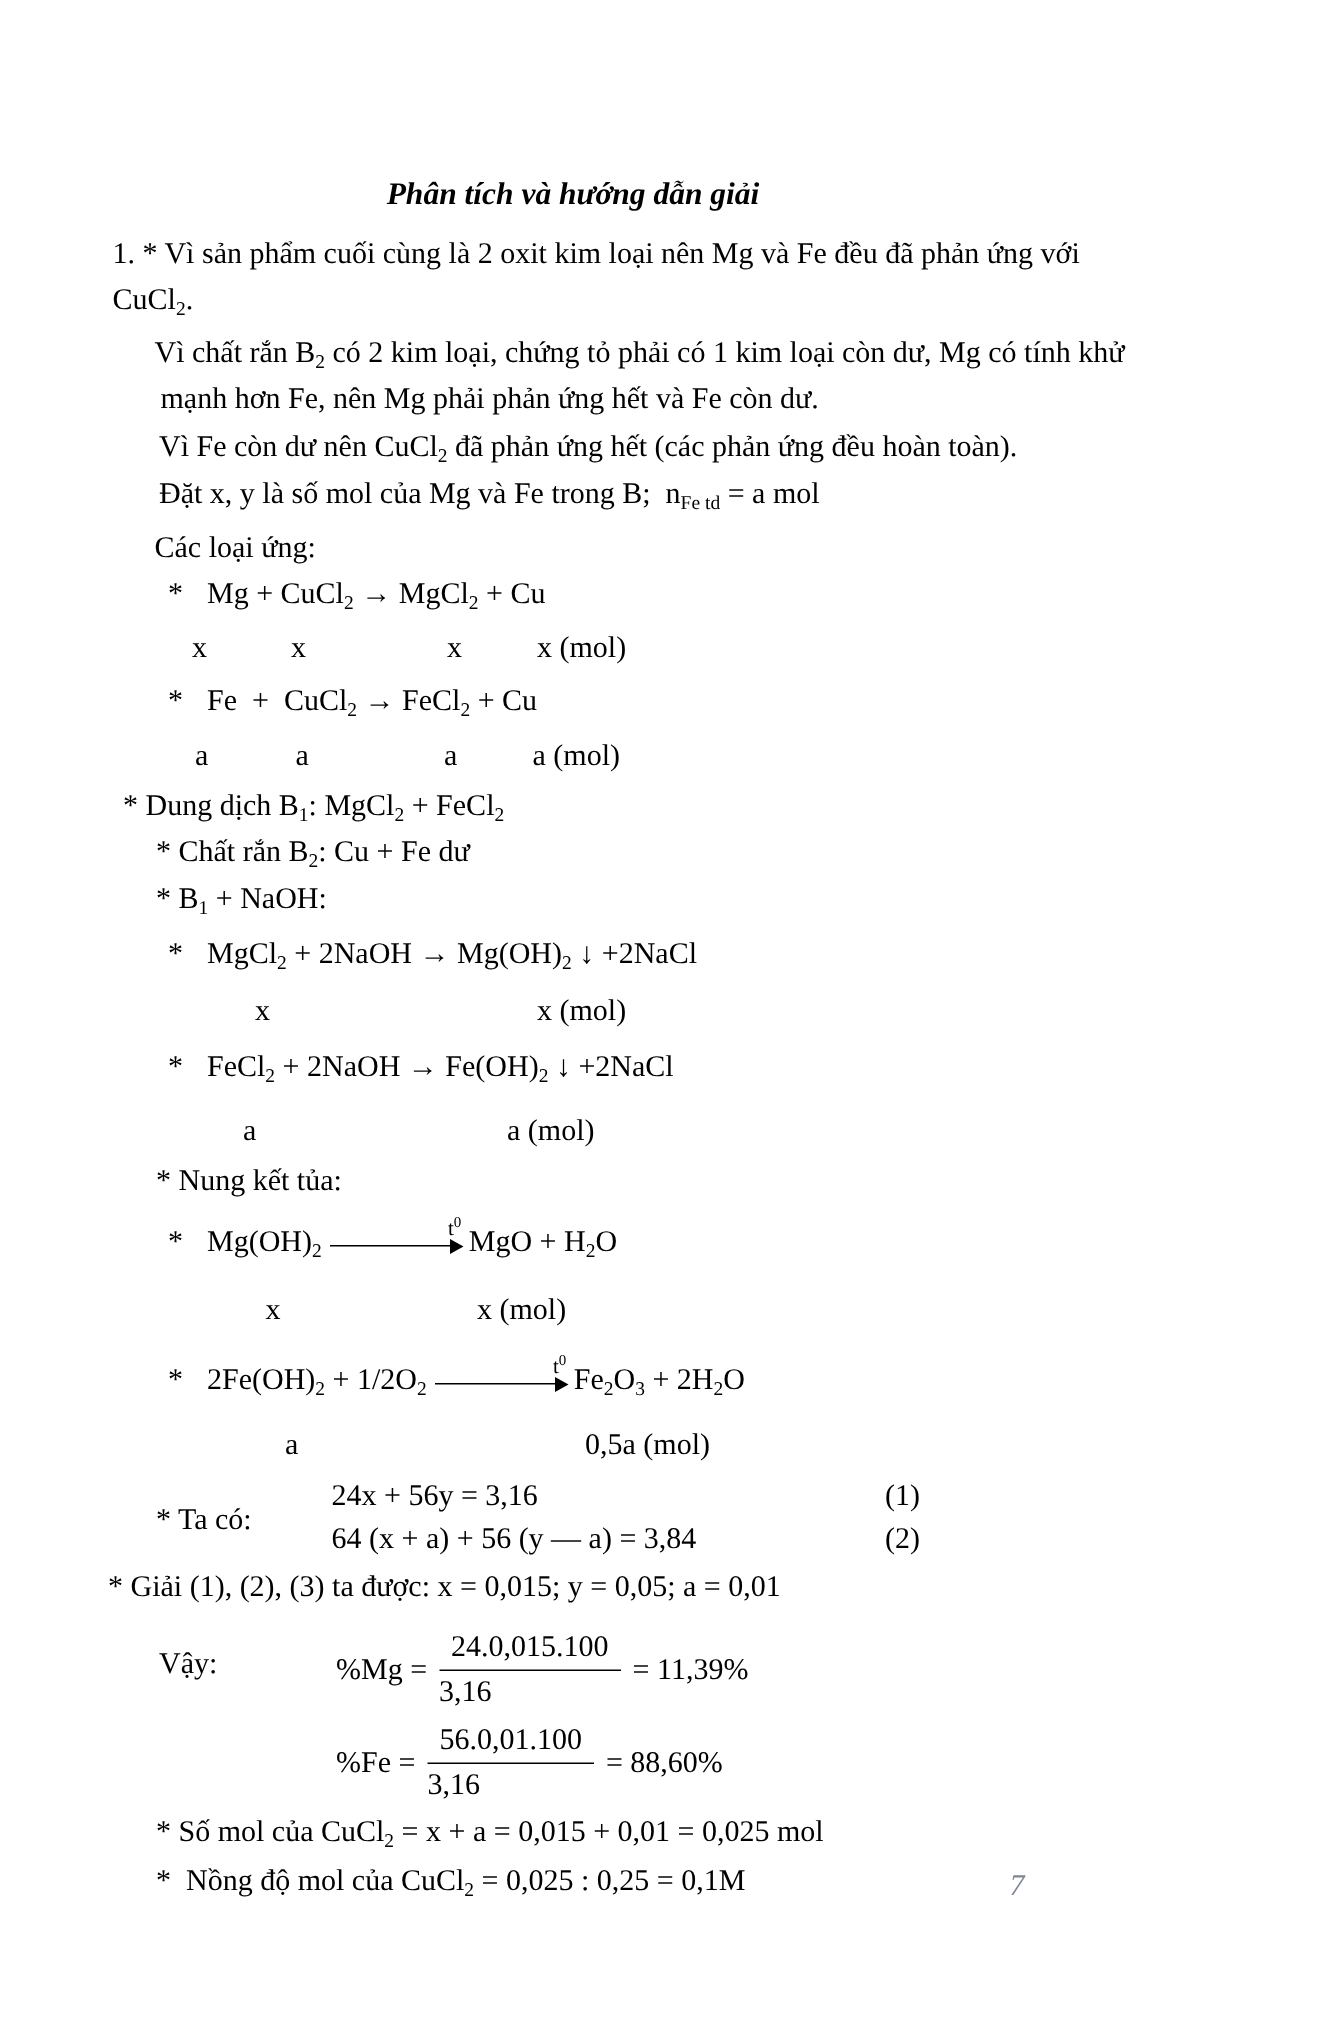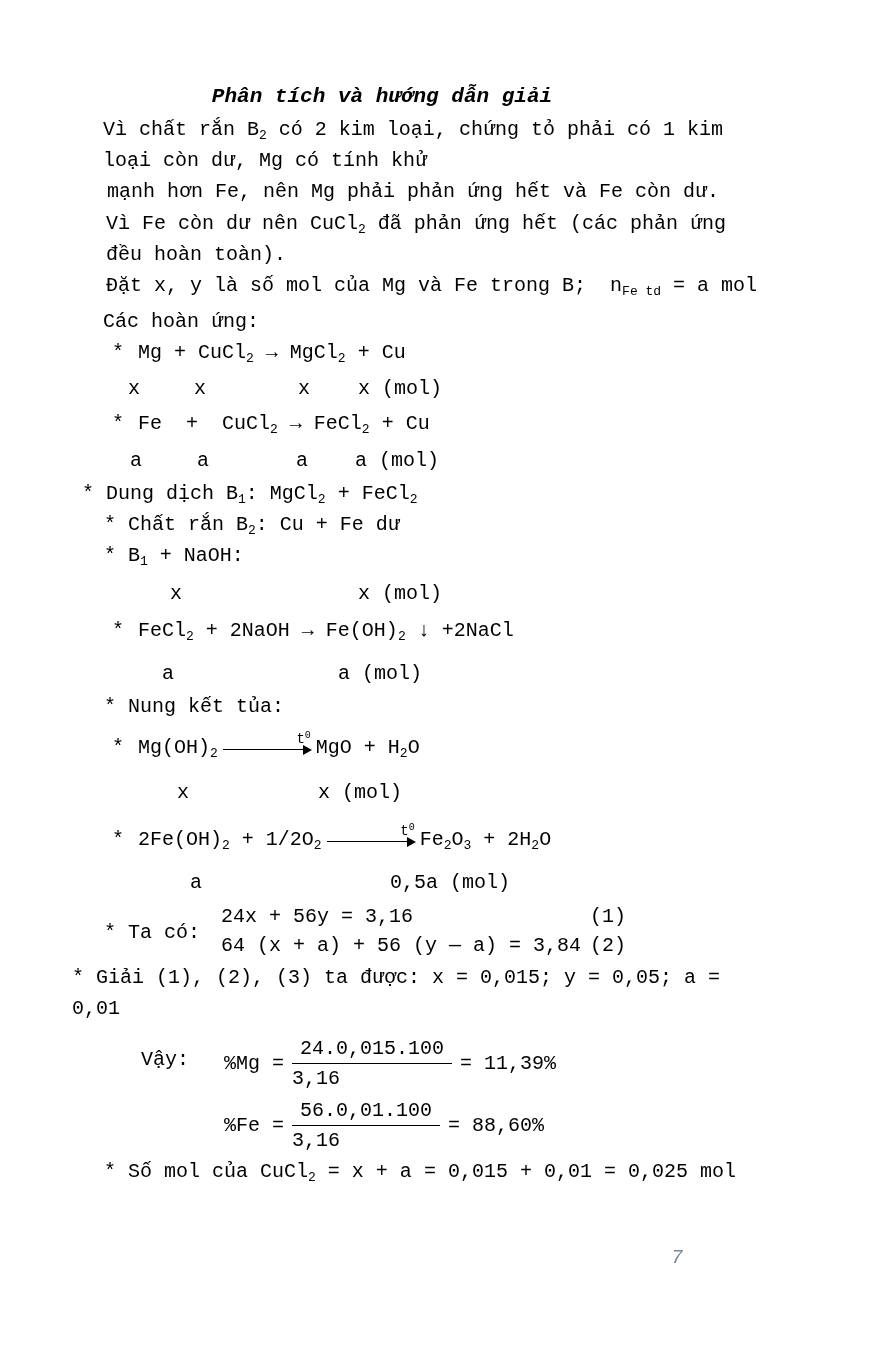--- a/index.html
+++ b/index.html
@@ -1,45 +1,45 @@
 <!DOCTYPE html>
 <html><head>
 <meta charset="utf-8">
 <style>
   html,body{margin:0;padding:0;background:#ffffff;}
   .page{
     position:relative;
     width:764px;height:1346px;
     background:#ffffff;
     color:#000000;
-    font-family:Liberation Mono, monospace;
+    font-family:Liberation Serif, serif;
     font-size:20px;
     overflow:hidden;
     box-sizing:border-box;
-    padding-top:84px;
+    padding-top:116px;
   }
   .title{
     text-align:center;
     font-weight:bold;
     font-style:italic;
     font-size:21px;
     line-height:26px;
   }
   .line{line-height:31px;}
   sub{font-size:13px;line-height:0;vertical-align:-4px;}
   sup{font-size:13px;line-height:0;vertical-align:7px;}
   .eq{padding-left:112px;}
   .eq .star{display:inline-block;width:26px;}
   .coeff-row{position:relative;height:31px;line-height:31px;}
   .coeff-row span{position:absolute;top:0;}
   .sys-row{position:relative;line-height:29px;padding-left:221px;}
   .sys-label{position:absolute;left:104px;top:16px;}
   .sys-num{position:absolute;left:590px;top:0;}
   .frac-row{position:relative;height:62px;padding-left:224px;display:flex;align-items:center;box-sizing:border-box;}
-  .frac-lead{position:absolute;left:106px;top:16px;margin-left:35px;}
+  .frac-lead{position:absolute;left:106px;top:16px;}
   .frac{display:inline-block;text-align:left;vertical-align:middle;margin:3px 8px;}
   .frac .num{display:block;padding:0 8px;border-bottom:1.6px solid #000;line-height:29px;}
   .frac .den{display:block;line-height:29px;}
   .rxn-arrow{
     display:inline-block;position:relative;
     width:88px;height:24px;vertical-align:-5px;margin:0 5px;
   }
   .rxn-arrow .shaft{position:absolute;left:0;right:2px;bottom:8px;border-top:1.6px solid #000;}
   .rxn-arrow .head{
     position:absolute;right:-1px;bottom:3.4px;width:0;height:0;
@@ -55,25 +55,26 @@
     font-style:italic;font-size:20px;
   }
 </style>
 </head>
 <body>
 
 <div class="page">
 
   <div class="title">Phân tích và hướng dẫn giải</div>
 
+  <div class="line" style="margin-left:75px;margin-top:12px;">1. * Vì sản phẩm cuối cùng là 2 oxit kim loại nên Mg và Fe đều đã phản ứng với CuCl<sub>2</sub>.</div>
   <div class="line" style="margin-left:103px;margin-top:4px;">Vì chất rắn B<sub>2</sub> có 2 kim loại, chứng tỏ phải có 1 kim loại còn dư, Mg có tính khử</div>
   <div class="line" style="margin-left:107px;">mạnh hơn Fe, nên Mg phải phản ứng hết và Fe còn dư.</div>
   <div class="line" style="margin-left:106px;margin-top:1px;">Vì Fe còn dư nên CuCl<sub>2</sub> đã phản ứng hết (các phản ứng đều hoàn toàn).</div>
   <div class="line" style="margin-left:106px;">Đặt x, y là số mol của Mg và Fe trong B; &nbsp;n<sub>Fe td</sub> = a mol</div>
-  <div class="line" style="margin-left:103px;margin-top:5px;">Các hoàn ứng:</div>
+  <div class="line" style="margin-left:103px;margin-top:5px;">Các loại ứng:</div>
 
   <div class="line eq">
     <span class="star">*</span><span>Mg + CuCl<sub>2</sub> → MgCl<sub>2</sub> + Cu</span>
   </div>
   <div class="coeff-row" style="margin-top:5px;">
     <span style="left:128px;">x</span>
     <span style="left:194px;">x</span>
     <span style="left:298px;">x</span>
     <span style="left:358px;">x (mol)</span>
   </div>
@@ -85,20 +86,23 @@
     <span style="left:130px;">a</span>
     <span style="left:197px;">a</span>
     <span style="left:296px;">a</span>
     <span style="left:355px;">a (mol)</span>
   </div>
 
   <div class="line" style="margin-left:82px;margin-top:2px;">* Dung dịch B<sub>1</sub>: MgCl<sub>2</sub> + FeCl<sub>2</sub></div>
   <div class="line" style="margin-left:104px;">* Chất rắn B<sub>2</sub>: Cu + Fe dư</div>
   <div class="line" style="margin-left:104px;">* B<sub>1</sub> + NaOH:</div>
 
+  <div class="line eq" style="margin-top:6px;">
+    <span class="star">*</span><span>MgCl<sub>2</sub> + 2NaOH → Mg(OH)<sub>2</sub> ↓ +2NaCl</span>
+  </div>
   <div class="coeff-row" style="margin-top:7px;">
     <span style="left:170px;">x</span>
     <span style="left:358px;">x (mol)</span>
   </div>
 
   <div class="line eq" style="margin-top:6px;">
     <span class="star">*</span><span>FeCl<sub>2</sub> + 2NaOH → Fe(OH)<sub>2</sub> ↓ +2NaCl</span>
   </div>
   <div class="coeff-row" style="margin-top:12px;">
     <span style="left:162px;">a</span>
@@ -148,16 +152,17 @@
   <div class="frac-row">
     <span>%Fe =</span>
     <span class="frac">
       <span class="num">56.0,01.100</span>
       <span class="den">3,16</span>
     </span>
     <span>= 88,60%</span>
   </div>
 
   <div class="line" style="margin-left:104px;">* Số mol của CuCl<sub>2</sub> = x + a = 0,015 + 0,01 = 0,025 mol</div>
+  <div class="line" style="margin-left:104px;margin-top:2px;">* &nbsp;Nồng độ mol của CuCl<sub>2</sub> = 0,025 : 0,25 = 0,1M</div>
 
   <div class="page-number" style="color: rgb(125, 135, 149);">7</div>
 
 </div>
 
 </body></html>

